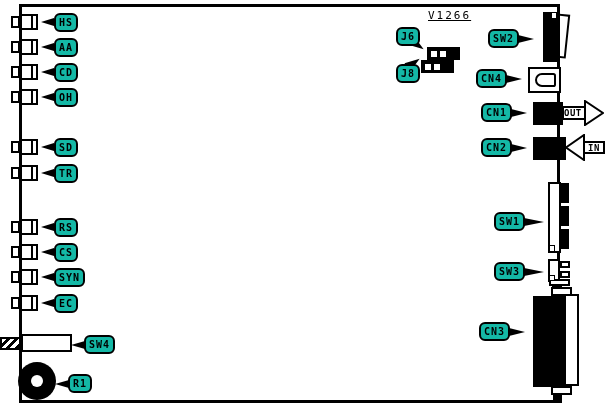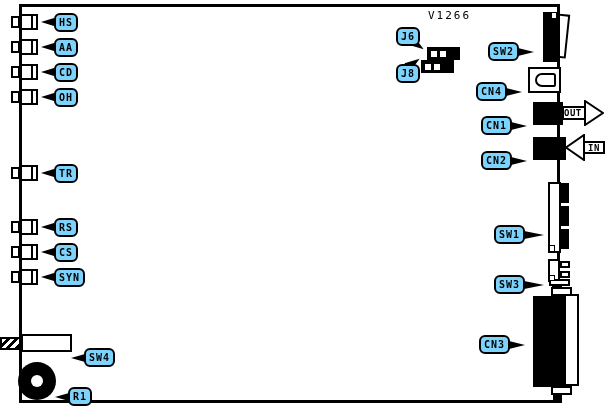--- a/index.html
+++ b/index.html
@@ -6,48 +6,48 @@
   body { background: #fff; }
   #stage {
     position: relative; width: 605px; height: 411px; background: #fff;
     font-family: "DejaVu Sans Mono", monospace; color: #000; overflow: hidden;
   }
   .abs { position: absolute; }
   
   .board { left: 19px; top: 4px; width: 541px; height: 399px; border: 3px solid #000; background: #fff; }
   
   .callout {
-    display: inline-block; border: 2px solid #000; border-radius: 6px; background: #7dd3fc;
+    display: inline-block; border: 2px solid #000; border-radius: 6px; background: #14b8a6;
     font: bold 10px "DejaVu Sans Mono", monospace; letter-spacing: 1px;
     padding: 2px 3px 1px 3px; white-space: nowrap; line-height: 12px; z-index: 5;
   }
   
   .arr-l { width: 0; height: 0; border-top: 4px solid transparent; border-bottom: 4px solid transparent; border-right: 14px solid #000; z-index: 4; }
   .arr-r { width: 0; height: 0; border-top: 4px solid transparent; border-bottom: 4px solid transparent; border-left: 16px solid #000; z-index: 4; }
   .arr-r.long { border-left-width: 20px; }
   .arr-diag { position: absolute; width: 0; height: 0; border-top: 5px solid transparent; border-bottom: 5px solid transparent; border-left: 15px solid #000; z-index: 4; }
   .lead { position: absolute; display: flex; align-items: center; }
-  .lead .callout { margin: 13px -1px; }
+  .lead .callout { margin: 0 -1px; }
   
   .led-row { position: absolute; left: 11px; display: flex; align-items: center; height: 20px; }
   .led-stub { width: 9px; height: 12px; border: 2px solid #000; background: #fff; flex: none; }
   .led-body { width: 18px; height: 16px; border: 2px solid #000; background: #fff; position: relative; flex: none; }
   .led-body::after { content: ""; position: absolute; top: 0; bottom: 0; right: 3px; width: 2px; background: #000; }
   .led-row .arr-l { margin-left: 3px; border-right-width: 13px; }
   
   .jumper { position: absolute; width: 33px; height: 13px; border: 2px solid #000; background: #000; display: flex; align-items: center; padding-left: 2px; gap: 3px; }
   .jp-cell { width: 6px; height: 6px; background: #fff; flex: none; }
   
   .blk { background: #000; }
   .outlined { border: 2px solid #000; background: #fff; }
   .dip-strip { background: repeating-linear-gradient(to bottom, #000 0 20px, #fff 20px 23px); }
   .hatch { border: 2px solid #000; background: repeating-linear-gradient(135deg, #fff 0 3px, #000 3px 6px); }
   .knob { border-radius: 50%; background: #000; border: 3px dotted #000; }
   .knob::after { content: ""; position: absolute; left: 50%; top: 50%; width: 12px; height: 12px; margin: -6px 0 0 -6px; border-radius: 50%; background: #fff; }
-  .partnum { font: 11px "DejaVu Sans Mono", monospace; letter-spacing: 2px; }
+  .partnum { font: 11px "DejaVu Sans Mono", monospace; letter-spacing: 2px; text-decoration: underline; }
   svg text { font: bold 9px "DejaVu Sans Mono", monospace; letter-spacing: 0.5px; fill: #000; }
 </style>
 </head>
 <body>
 
 <div id="stage">
 
   <div class="abs board"></div>
 
   <div class="led-row" style="top:12px">
@@ -67,20 +67,26 @@
     <span class="led-body"></span>
     <span class="arr-l"></span>
     <span class="callout">CD</span>
   </div>
   <div class="led-row" style="top:87px">
     <span class="led-stub"></span>
     <span class="led-body"></span>
     <span class="arr-l"></span>
     <span class="callout">OH</span>
   </div>
+  <div class="led-row" style="top:137px">
+    <span class="led-stub"></span>
+    <span class="led-body"></span>
+    <span class="arr-l"></span>
+    <span class="callout">SD</span>
+  </div>
   <div class="led-row" style="top:163px">
     <span class="led-stub"></span>
     <span class="led-body"></span>
     <span class="arr-l"></span>
     <span class="callout">TR</span>
   </div>
   <div class="led-row" style="top:217px">
     <span class="led-stub"></span>
     <span class="led-body"></span>
     <span class="arr-l"></span>
@@ -90,20 +96,26 @@
     <span class="led-stub"></span>
     <span class="led-body"></span>
     <span class="arr-l"></span>
     <span class="callout">CS</span>
   </div>
   <div class="led-row" style="top:267px">
     <span class="led-stub"></span>
     <span class="led-body"></span>
     <span class="arr-l"></span>
     <span class="callout">SYN</span>
+  </div>
+  <div class="led-row" style="top:293px">
+    <span class="led-stub"></span>
+    <span class="led-body"></span>
+    <span class="arr-l"></span>
+    <span class="callout">EC</span>
   </div>
 
   <div class="abs partnum" style="left:428px; top:9px">V1266</div>
 
   <div class="abs callout" style="left:396px; top:27px">J6</div>
   <div class="arr-diag" style="left:410px; top:40px; transform:rotate(35deg)"></div>
   <div class="jumper" style="left:427px; top:47px">
     <span class="jp-cell"></span>
     <span class="jp-cell"></span>
   </div>

